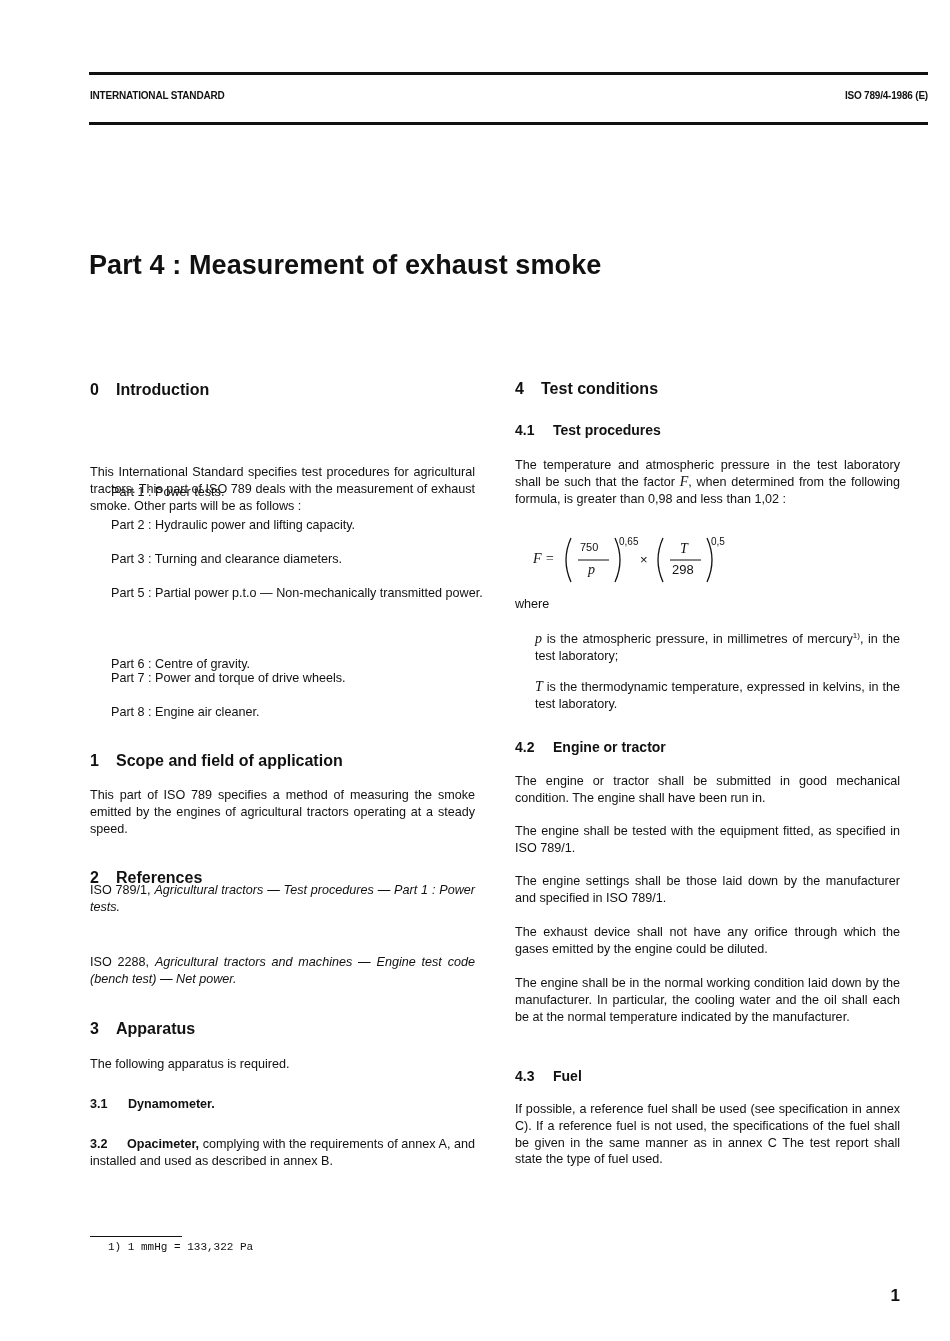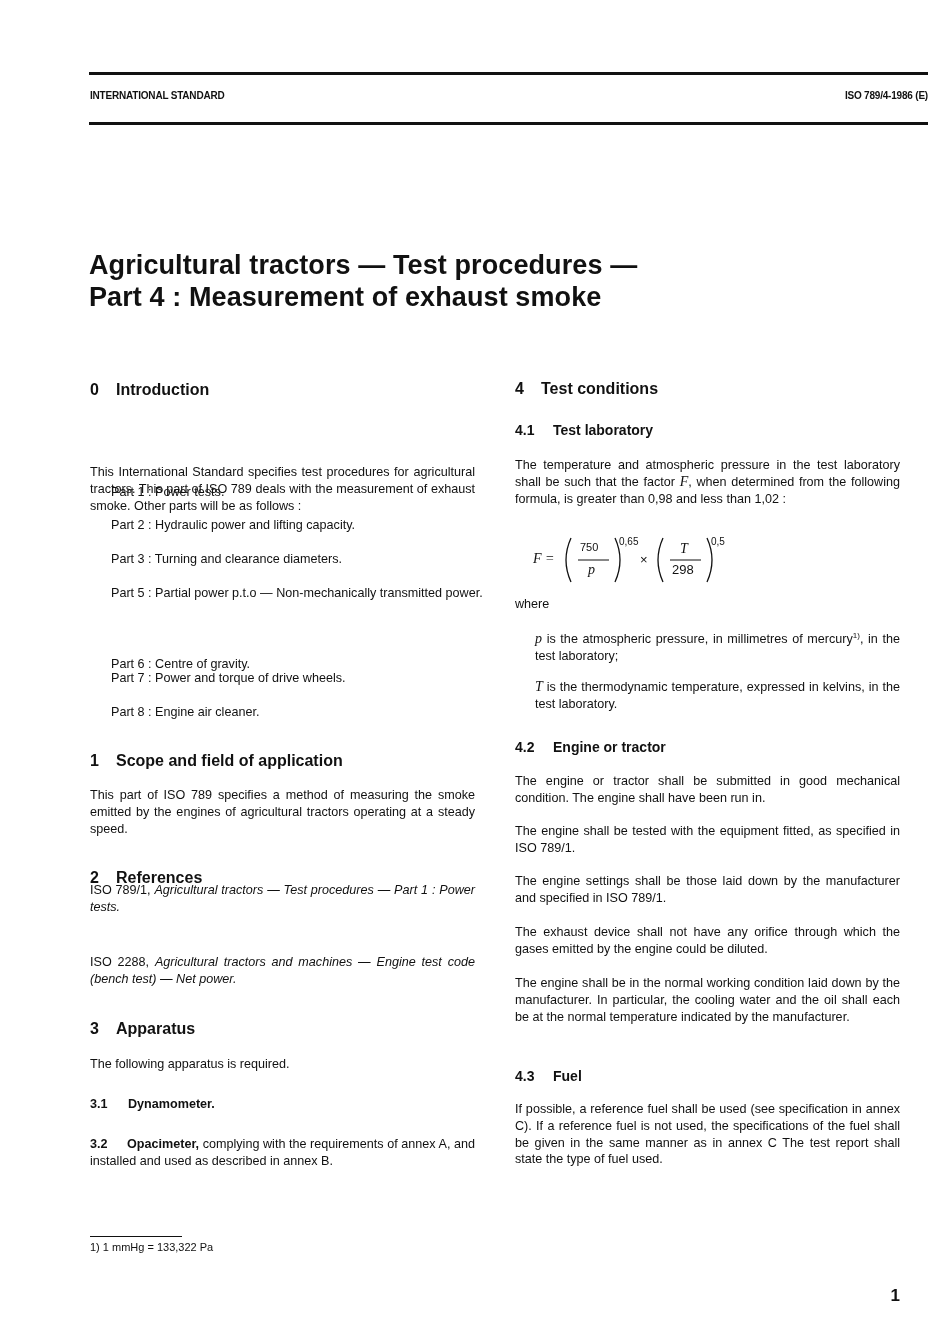--- a/index.html
+++ b/index.html
@@ -26,34 +26,33 @@
   .h2 { font-weight: bold; font-size: 14px; line-height: 18px; }
   .h2 .num { display: inline-block; width: 38px; }
   .p { text-align: justify; }
   .indent { padding-left: 21px; }
   .it { font-style: italic; }
   .b { font-weight: bold; }
   .mathv { font-family: "Liberation Serif", "DejaVu Serif", serif; font-style: italic; font-size: 14px; }
   .formula { position: absolute; left: 533px; top: 532px; height: 56px; width: 240px; }
   .formula svg { position: absolute; left: 0; top: 0; }
   .fn-rule { position: absolute; left: 90px; top: 1236px; width: 92px; height: 1px; background: #111; }
-  .footnote { position: absolute; left: 90px; top: 1241px; font-size: 11px; }
+  .footnote { position: absolute; left: 108px; top: 1241px; font-size: 11px; font-family: Liberation Mono, monospace; }
   .pagenum { position: absolute; right: 50px; top: 1286px; font-weight: bold; font-size: 17px; }
   sup { font-size: 8px; vertical-align: 5px; }
 </style>
 </head>
 <body>
 
 <div class="rule top"></div>
 <div class="hdr left">INTERNATIONAL STANDARD</div>
 <div class="hdr right">ISO 789/4-1986 (E)</div>
 <div class="rule bottom"></div>
 
 <div class="title">
-  <div>Agricultural tractors — Test procedures —</div>
   <div>Part 4 : Measurement of exhaust smoke</div>
 </div>
 
 <div class="col left abs" style="top:380px;">
   <div class="h1"><span class="num">0</span><span>Introduction</span></div>
 </div>
 <div class="col left p" style="top:416px;margin-top:48px;">This International Standard specifies test procedures for agricultural tractors. This part of ISO 789 deals with the measurement of exhaust smoke. Other parts will be as follows :</div>
 <div class="col left indent" style="top:484px;">Part 1 : Power tests.</div>
 <div class="col left indent" style="top:517px;">Part 2 : Hydraulic power and lifting capacity.</div>
 <div class="col left indent" style="top:551px;">Part 3 : Turning and clearance diameters.</div>
@@ -85,21 +84,21 @@
   <span class="b" style="display:inline-block;width:38px;">3.1</span><span class="b">Dynamometer.</span>
 </div>
 <div class="col left p" style="top:1136px;">
   <span class="b" style="display:inline-block;width:37px;">3.2</span><span class="b">Opacimeter,</span><span> complying with the requirements of annex A, and installed and used as described in annex B.</span>
 </div>
 
 <div class="col right" style="top:379px;">
   <div class="h1"><span class="num">4</span><span>Test conditions</span></div>
 </div>
 <div class="col right" style="top:421px;">
-  <div class="h2"><span class="num">4.1</span><span>Test laboratory</span></div>
+  <div class="h2"><span class="num">4.1</span><span>Test procedures</span></div>
 </div>
 <div class="col right p" style="top:457px;">
   <span>The temperature and atmospheric pressure in the test laboratory shall be such that the factor </span><span class="mathv">F</span><span>, when determined from the following formula, is greater than 0,98 and less than 1,02 :</span>
 </div>
 
 <div class="formula">
   <svg width="240" height="56" viewBox="0 0 240 56">
     <path d="M38 6 Q28 28 38 50" stroke="#111" stroke-width="1.3" fill="none"></path>
     <path d="M82 6 Q92 28 82 50" stroke="#111" stroke-width="1.3" fill="none"></path>
     <line x1="45" y1="28" x2="76" y2="28" stroke="#111" stroke-width="1"></line>

